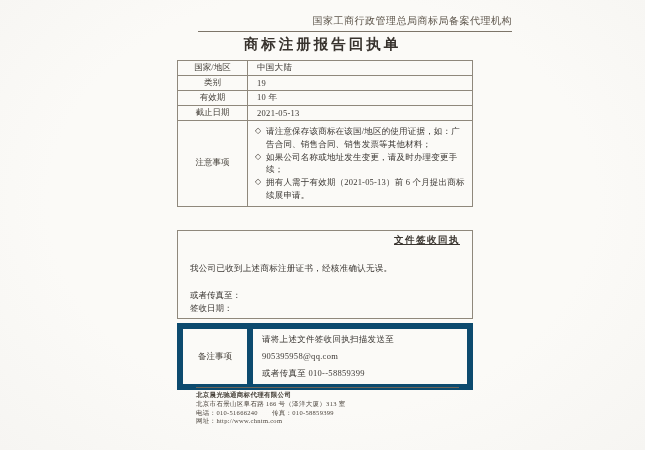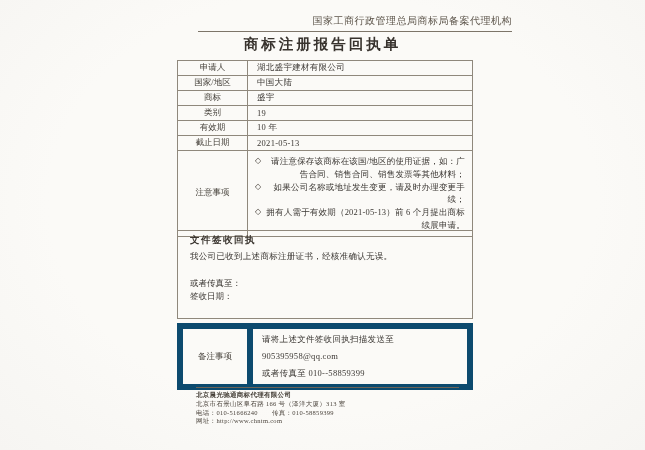--- a/index.html
+++ b/index.html
@@ -40,33 +40,33 @@
     height:13px;
     vertical-align:middle;
   }
   .info-table td.lbl {
     width:70px; text-align:center; color:#45403a;
   }
   .info-table td.val { padding-left:9px; letter-spacing:0.3px; }
   .info-table td.notes-cell { padding:4px 7px 4px 7px; }
   .note-item { display:flex; line-height:12.8px; }
   .note-item .bullet { width:11px; flex:none; font-size:8px; color:#4a443d; }
-  .note-item .txt { flex:1; letter-spacing:0.2px;text-align:right; }
+  .note-item .txt { flex:1; letter-spacing:0.2px; }
   
   .receipt-box {
     position:absolute; left:177px; top:230px; width:296px; height:89px;
     border:1px solid #8f887c;
     padding:3px 12px 0 12px;
     font-size:8.5px;
   }
   .receipt-title {
-    text-align:left; font-weight:bold; font-size:9.5px;
-    letter-spacing:1.5px; color:#3a352f;
+    text-align:right; font-weight:bold; font-size:9.5px;
+    letter-spacing:1.5px; text-decoration:underline; color:#3a352f;
   }
-  .receipt-statement { margin-top:4px; letter-spacing:0.3px; }
+  .receipt-statement { margin-top:16px; letter-spacing:0.3px; }
   .seal-line   { margin-top:15px; }
   .signer-line { margin-top:19px; }
   .sign-date-line { margin-top:1px; }
   
   .remark-table {
     position:absolute; left:177px; top:323px; width:296px;
     border-collapse:collapse; font-size:8.5px;
   }
   .remark-table td { border:6px solid #0c4a6e; vertical-align:middle; }
   .remark-table td.lbl { width:70px; text-align:center; height:39px; color:#45403a; }
@@ -88,30 +88,22 @@
 
 <div class="paper"></div>
 
 <div class="agency-note">国家工商行政管理总局商标局备案代理机构</div>
 
 <div class="doc-title">商标注册报告回执单</div>
 
 <table class="info-table">
   <tbody>
     <tr>
-      <td class="lbl">申请人</td>
-      <td class="val">湖北盛宇建材有限公司</td>
-    </tr>
-    <tr>
       <td class="lbl">国家/地区</td>
       <td class="val">中国大陆</td>
-    </tr>
-    <tr>
-      <td class="lbl">商标</td>
-      <td class="val">盛宇</td>
     </tr>
     <tr>
       <td class="lbl">类别</td>
       <td class="val">19</td>
     </tr>
     <tr>
       <td class="lbl">有效期</td>
       <td class="val">10 年</td>
     </tr>
     <tr>

